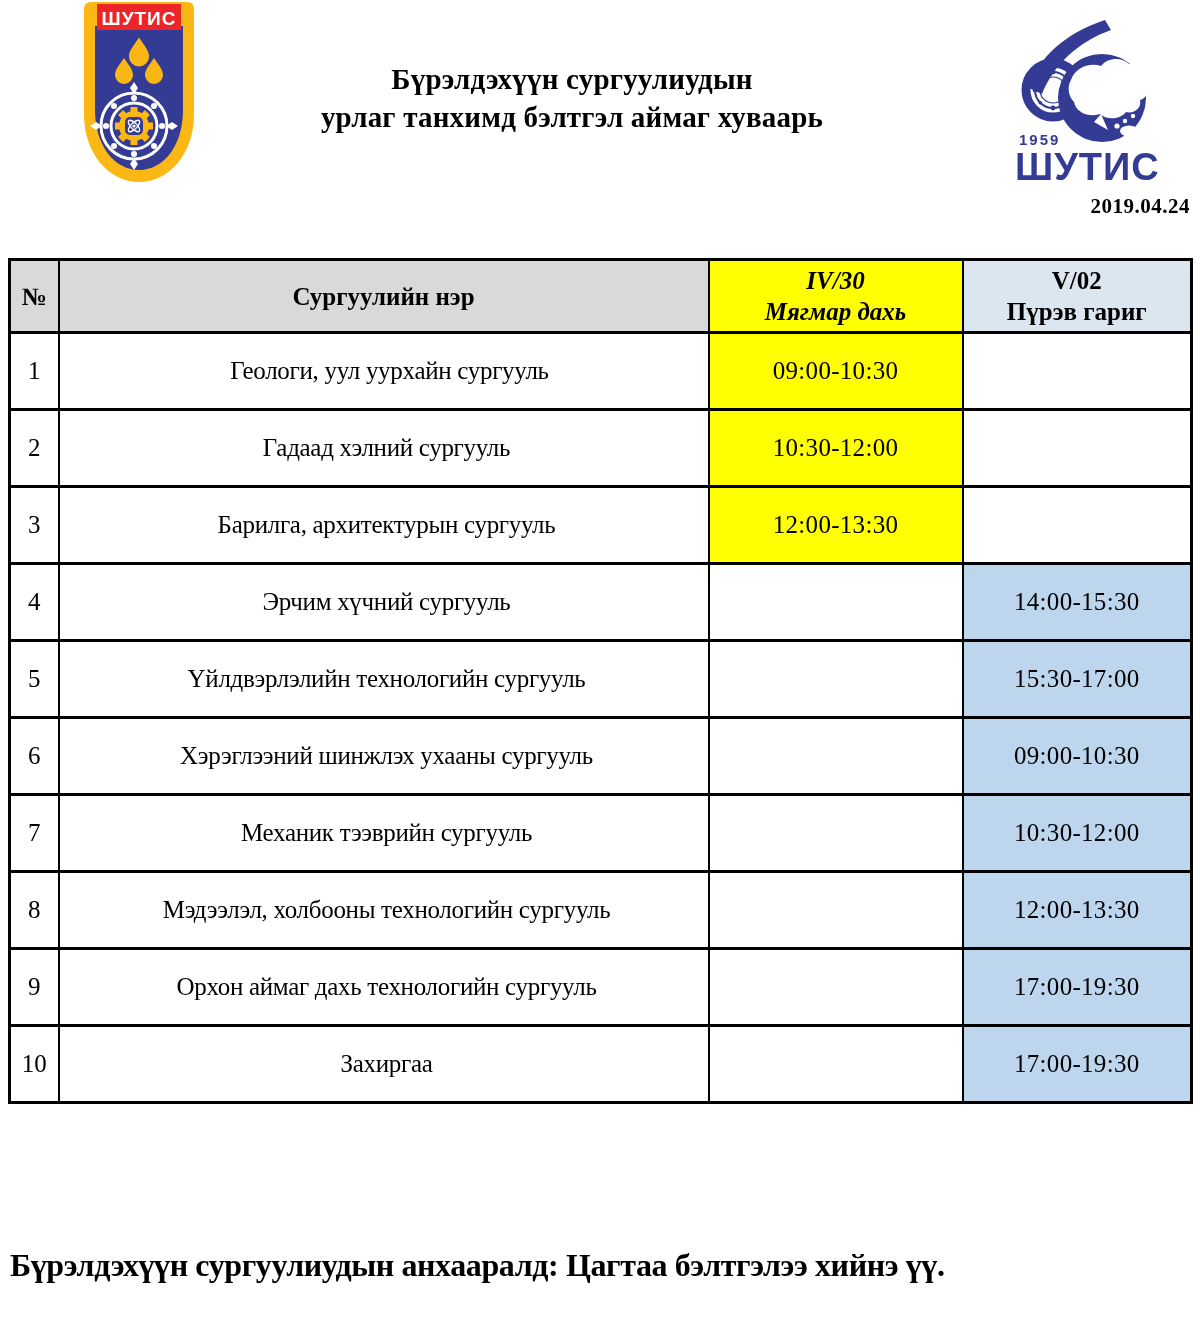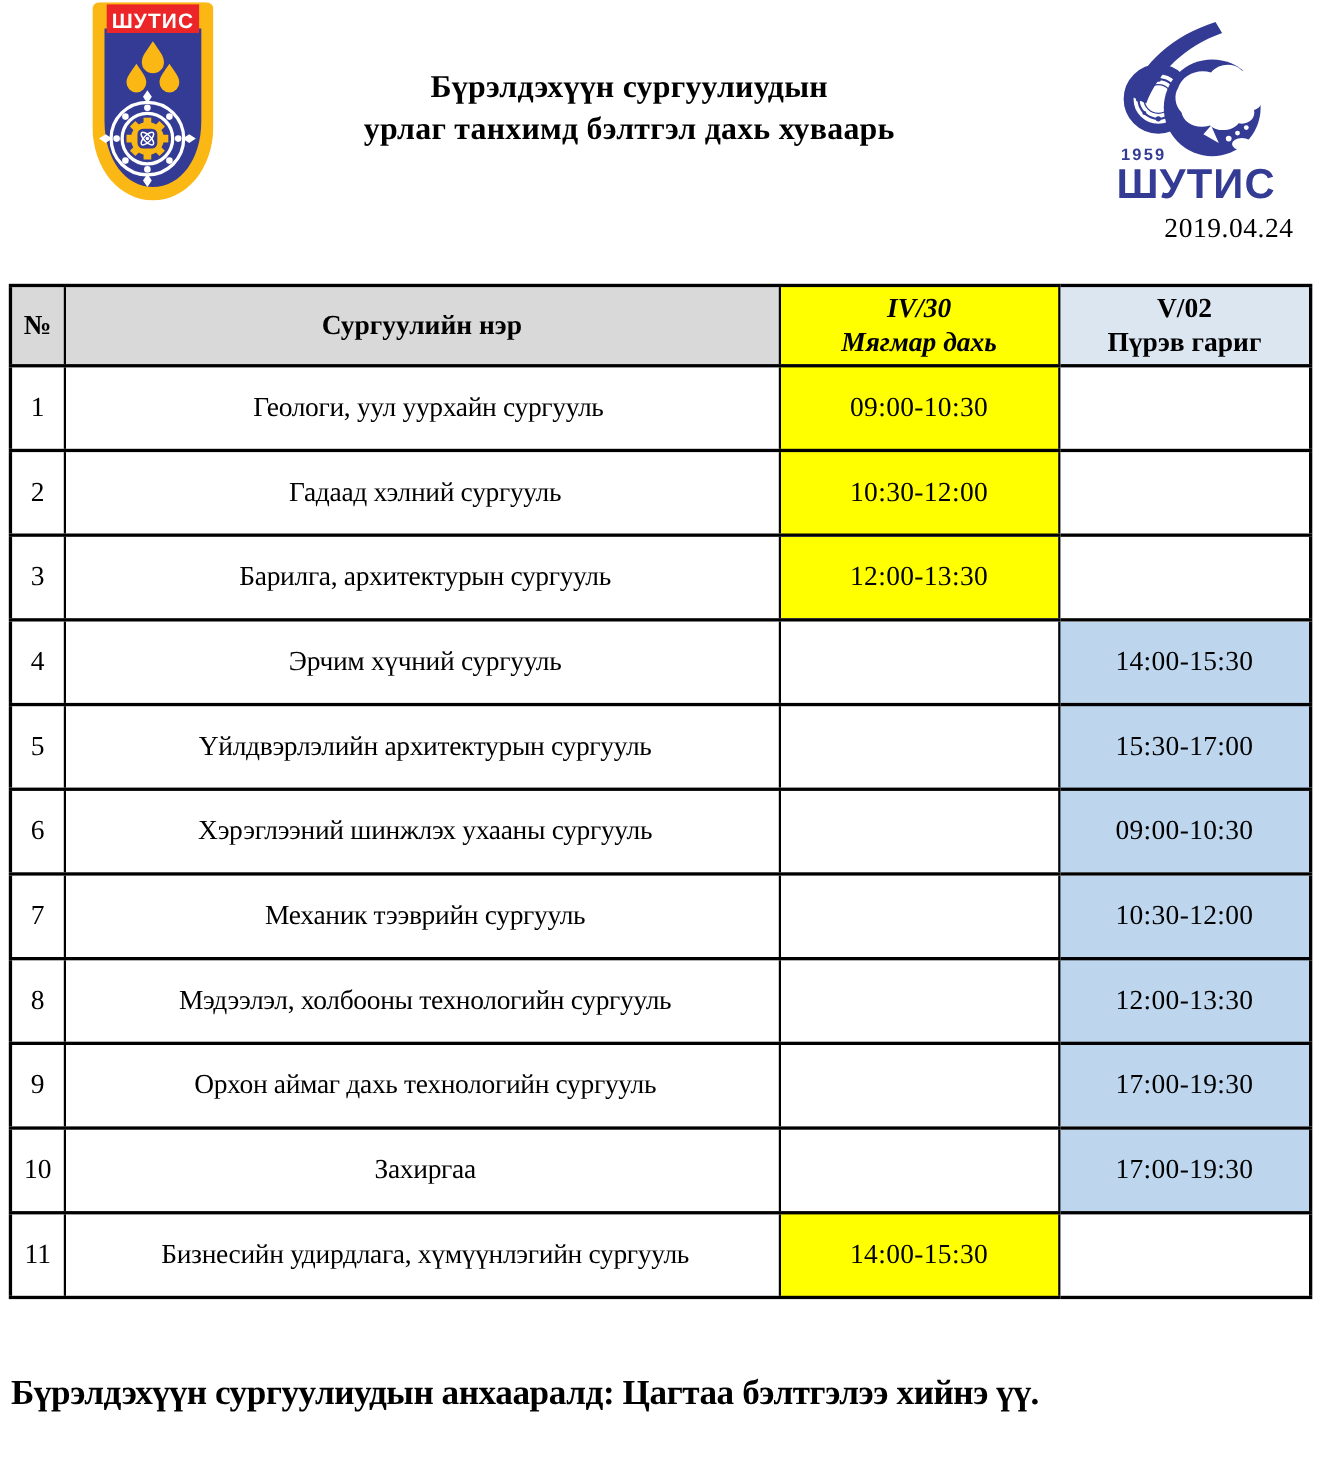--- a/index.html
+++ b/index.html
@@ -10,21 +10,21 @@
   body{
     width:1200px;height:1339px;position:relative;overflow:hidden;background:#ffffff;
     font-family:"Liberation Serif",serif;color:var(--ink);
   }
   
   .title{
     position:absolute;top:60px;left:0;width:1144px;text-align:center;
     font-weight:bold;font-size:29px;line-height:38px;letter-spacing:0.2px;
   }
   .date{
-    position:absolute;top:194px;right:24px;font-weight:normal;font-size:25px;letter-spacing:0.5px;
+    position:absolute;top:194px;right:10px;font-weight:bold;font-size:21px;letter-spacing:0.5px;
   }
   .logo-left{position:absolute;left:84px;top:2px;}
   .logo-right{position:absolute;left:1005px;top:18px;}
   
   table.sched{
     position:absolute;top:258px;left:8px;width:1184px;
     border-collapse:collapse;table-layout:fixed;border:3px solid #000;
   }
   .sched th,.sched td{
     border:2px solid #000;border-top-width:3px;border-bottom-width:3px;
@@ -99,21 +99,21 @@
     <g stroke="#ffffff" stroke-width="1.4" fill="none">
       <ellipse rx="7.5" ry="3" transform="rotate(45)"></ellipse>
       <ellipse rx="7.5" ry="3" transform="rotate(-45)"></ellipse>
       <circle r="1.6" fill="#ffffff" stroke="none"></circle>
     </g>
   </g>
 </svg>
 
 <div class="title">
   <div>Бүрэлдэхүүн сургуулиудын</div>
-  <div>урлаг танхимд бэлтгэл дахь хуваарь</div>
+  <div>урлаг танхимд бэлтгэл аймаг хуваарь</div>
 </div>
 
 <svg class="logo-right" width="190" height="175" viewBox="0 0 190 175" xmlns="http://www.w3.org/2000/svg">
 
   <path d="M100,2 C62,14 32,40 24,70 L37,76 C48,48 72,24 106,12 Z" fill="#333b94"></path>
 
   <circle cx="48" cy="72" r="27" fill="none" stroke="#333b94" stroke-width="9"></circle>
 
   <g stroke="#333b94" fill="none">
     <circle cx="48" cy="72" r="18" stroke-width="2"></circle>
@@ -186,21 +186,21 @@
       <td class="c-time"></td>
     </tr>
     <tr>
       <td class="c-num">4</td>
       <td class="c-name">Эрчим хүчний сургууль</td>
       <td class="c-time"></td>
       <td class="c-time bg-blue">14:00-15:30</td>
     </tr>
     <tr>
       <td class="c-num">5</td>
-      <td class="c-name">Үйлдвэрлэлийн архитектурын сургууль</td>
+      <td class="c-name">Үйлдвэрлэлийн технологийн сургууль</td>
       <td class="c-time"></td>
       <td class="c-time bg-blue">15:30-17:00</td>
     </tr>
     <tr>
       <td class="c-num">6</td>
       <td class="c-name">Хэрэглээний шинжлэх ухааны сургууль</td>
       <td class="c-time"></td>
       <td class="c-time bg-blue">09:00-10:30</td>
     </tr>
     <tr>
@@ -220,22 +220,16 @@
       <td class="c-name">Орхон аймаг дахь технологийн сургууль</td>
       <td class="c-time"></td>
       <td class="c-time bg-blue">17:00-19:30</td>
     </tr>
     <tr>
       <td class="c-num">10</td>
       <td class="c-name">Захиргаа</td>
       <td class="c-time"></td>
       <td class="c-time bg-blue">17:00-19:30</td>
     </tr>
-    <tr>
-      <td class="c-num">11</td>
-      <td class="c-name">Бизнесийн удирдлага, хүмүүнлэгийн сургууль</td>
-      <td class="c-time bg-yellow">14:00-15:30</td>
-      <td class="c-time"></td>
-    </tr>
   </tbody>
 </table>
 
 <div class="footer-note">Бүрэлдэхүүн сургуулиудын анхааралд:  Цагтаа бэлтгэлээ хийнэ үү.</div>
 
 </body></html>

